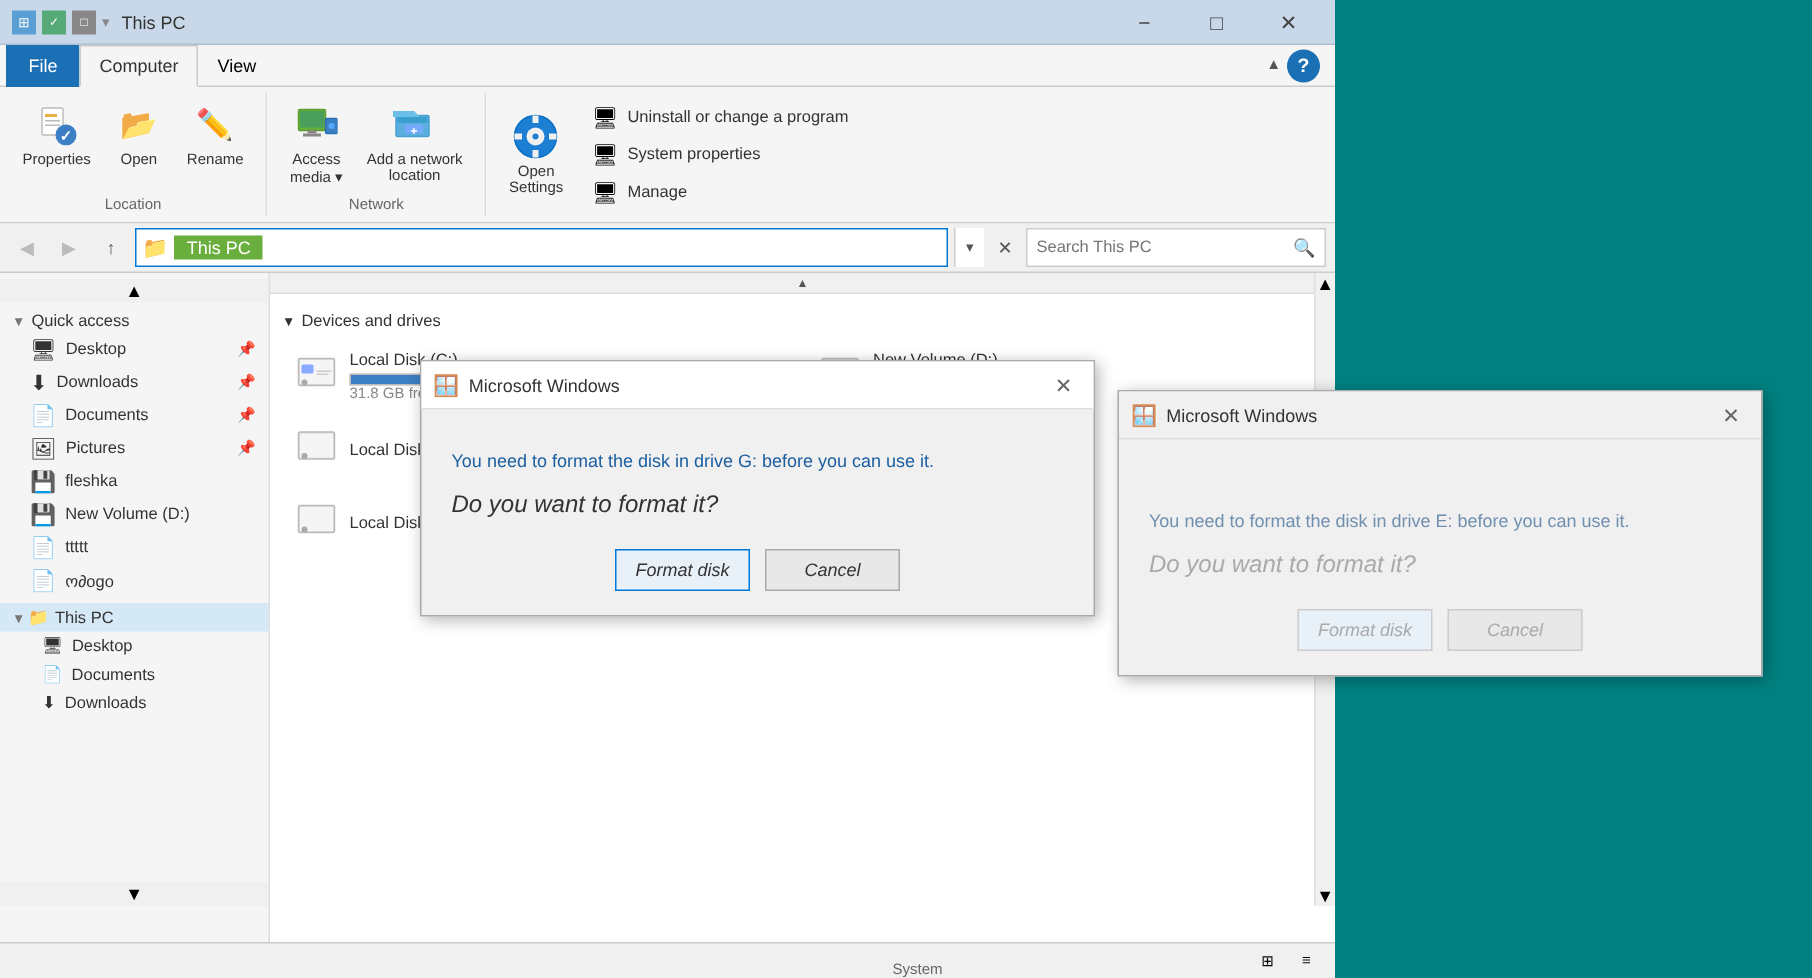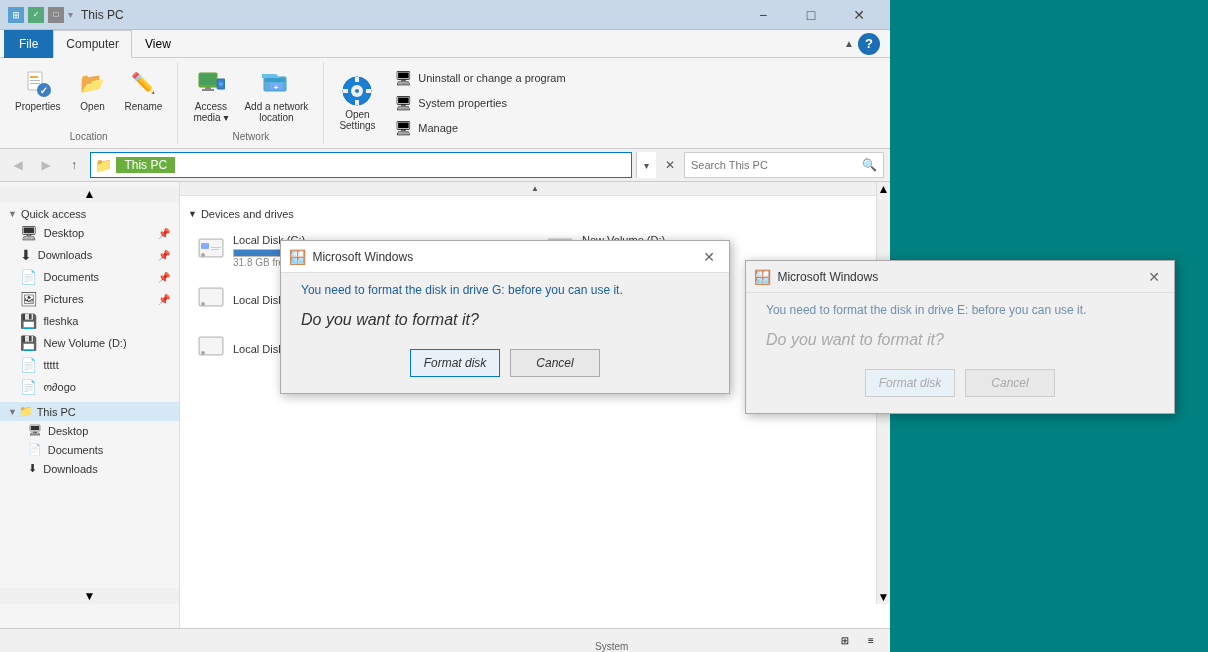--- a/index.html
+++ b/index.html
@@ -360,21 +360,21 @@
     .dialog-title-text { font-size: 12px; color: #333; }
     .dialog-close-btn {
       margin-left: auto;
       width: 24px; height: 24px;
       border: none; background: transparent;
       cursor: pointer; font-size: 14px; color: #666;
       display: flex; align-items: center; justify-content: center;
     }
 
     .dialog-body {
-      padding: 8px 20px 16px;
+      padding: 25px 20px 16px;
     }
     .dialog-message {
       font-size: 12px;
       color: #1c5fa0;
       line-height: 1.5;
       font-weight: 500;
       max-width: 360px;
       margin-bottom: 12px;
     }
     .dialog-question {
@@ -399,21 +399,21 @@
       padding: 0 12px;
       font-style: italic;
     }
     .dialog-btn.primary {
       border-color: #0078d7;
       background: #e8f0f8;
     }
 
     
     .dialog-dimmed .dialog-title-bar { background: #f0f0f0; }
-    .dialog-dimmed .dialog-message { color: #7090b0; }
+    .dialog-dimmed .dialog-message { color: #7090b0; margin-top: 20px; }
     .dialog-dimmed .dialog-question { color: #aaa; }
     .dialog-dimmed .dialog-btn { color: #aaa; border-color: #ccc; }
 
     
     .help-btn {
       width: 22px; height: 22px;
       background: #1a6fb5;
       border-radius: 50%;
       color: white;
       border: none;

